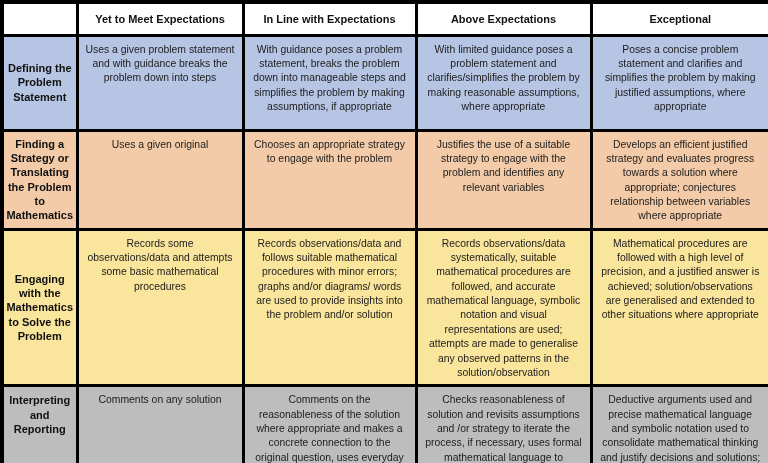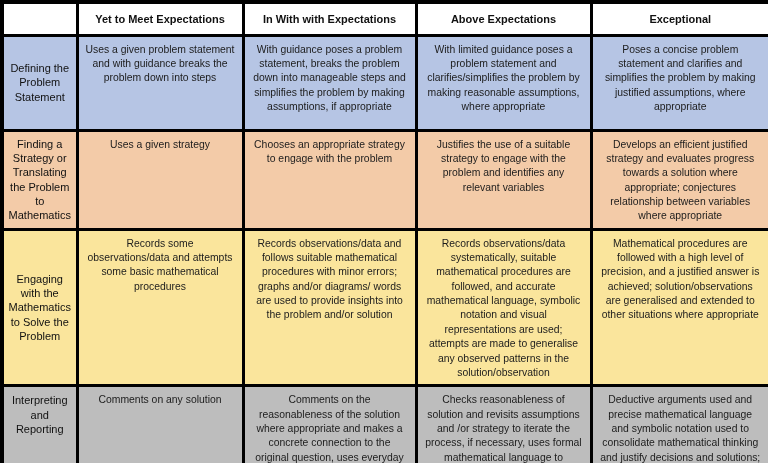--- a/index.html
+++ b/index.html
@@ -21,21 +21,21 @@
   tr.header-row { height: 33px; background: #ffffff; }
   tr.header-row th {
     font-size: 11px;
     font-weight: bold;
     vertical-align: middle;
     padding: 2px 4px;
     color: #111;
   }
   th.row-label {
     font-size: 11px;
-    font-weight: normal;
+    font-weight: bold;
     line-height: 1.3;
     padding: 3px 2px;
     vertical-align: middle;
     color: #111;
   }
   th.row-label.align-top { vertical-align: top; padding-top: 6px; }
   td.rubric-cell {
     font-size: 10.4px;
     line-height: 1.38;
     vertical-align: top;
@@ -54,36 +54,36 @@
     <col style="width:75px">
     <col style="width:166px">
     <col style="width:173px">
     <col style="width:175px">
     <col style="width:179px">
   </colgroup>
   <thead>
     <tr class="header-row">
       <th></th>
       <th>Yet to Meet Expectations</th>
-      <th>In With with Expectations</th>
+      <th>In Line with Expectations</th>
       <th>Above Expectations</th>
       <th>Exceptional</th>
     </tr>
   </thead>
   <tbody>
     <tr class="row-defining" style="background-color: rgb(182, 197, 228);">
       <th class="row-label">Defining the Problem Statement</th>
       <td class="rubric-cell">Uses a given problem statement and with guidance breaks the problem down into steps</td>
       <td class="rubric-cell">With guidance poses a problem statement, breaks the problem down into manageable steps and simplifies the problem by making assumptions, if appropriate</td>
       <td class="rubric-cell">With limited guidance poses a problem statement and clarifies/simplifies the problem by making reasonable assumptions, where appropriate</td>
       <td class="rubric-cell">Poses a concise problem statement and clarifies and simplifies the problem by making justified assumptions, where appropriate</td>
     </tr>
     <tr class="row-strategy" style="background-color: rgb(243, 203, 168);">
       <th class="row-label">Finding a Strategy or Translating the Problem to Mathematics</th>
-      <td class="rubric-cell">Uses a given strategy</td>
+      <td class="rubric-cell">Uses a given original</td>
       <td class="rubric-cell">Chooses an appropriate strategy to engage with the problem</td>
       <td class="rubric-cell">Justifies the use of a suitable strategy to engage with the problem and identifies any relevant variables</td>
       <td class="rubric-cell">Develops an efficient justified strategy and evaluates progress towards a solution where appropriate; conjectures relationship between variables where appropriate</td>
     </tr>
     <tr class="row-engaging" style="background-color: rgb(250, 229, 156);">
       <th class="row-label">Engaging with the Mathematics to Solve the Problem</th>
       <td class="rubric-cell">Records some observations/data and attempts some basic mathematical procedures</td>
       <td class="rubric-cell">Records observations/data and follows suitable mathematical procedures with minor errors; graphs and/or diagrams/ words are used to provide insights into the problem and/or solution</td>
       <td class="rubric-cell">Records observations/data systematically, suitable mathematical procedures are followed, and accurate mathematical language, symbolic notation and visual representations are used; attempts are made to generalise any observed patterns in the solution/observation</td>
       <td class="rubric-cell">Mathematical procedures are followed with a high level of precision, and a justified answer is achieved; solution/observations are generalised and extended to other situations where appropriate</td>

